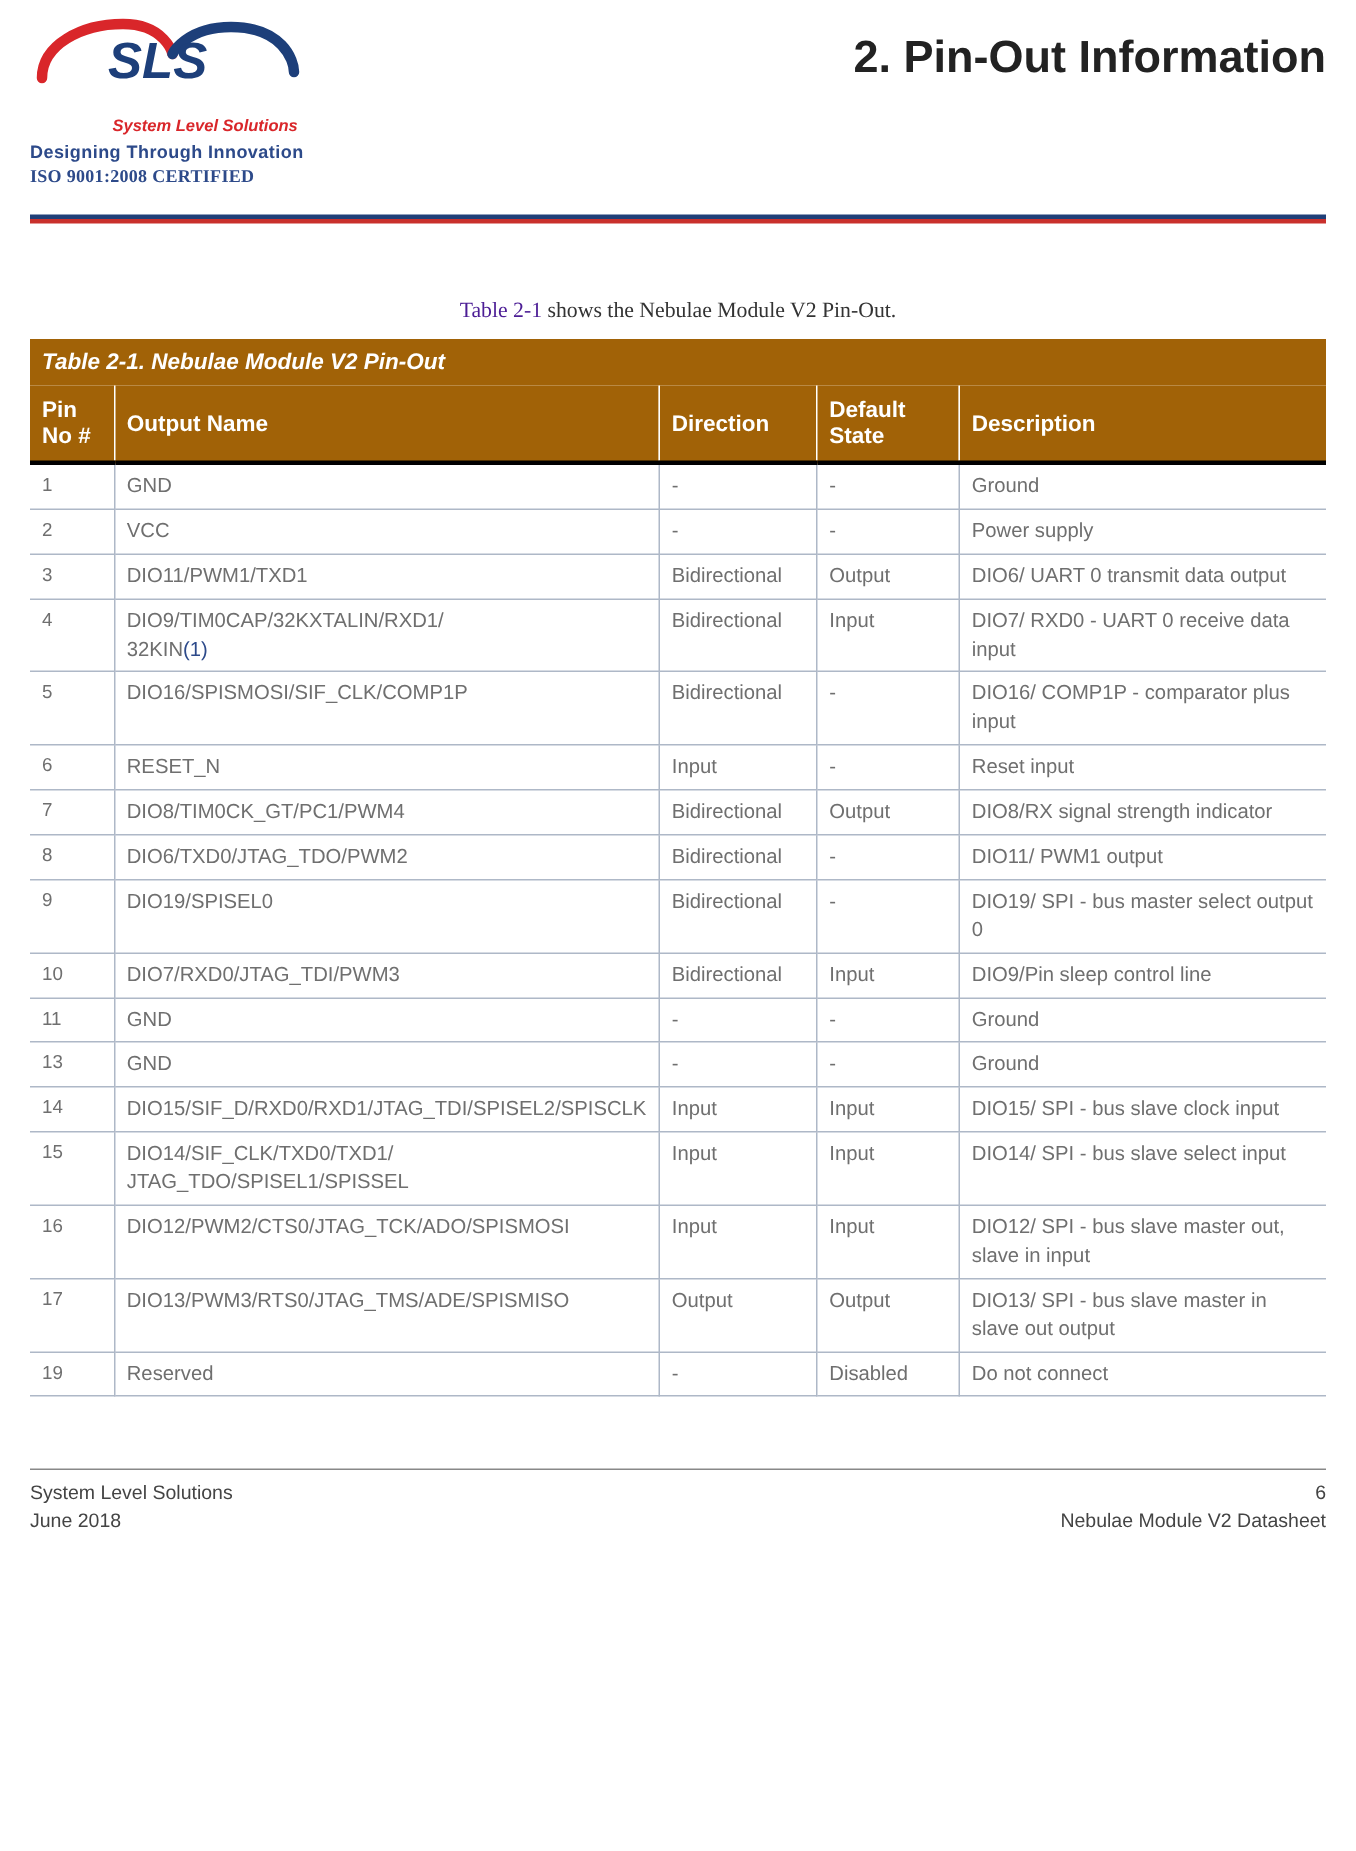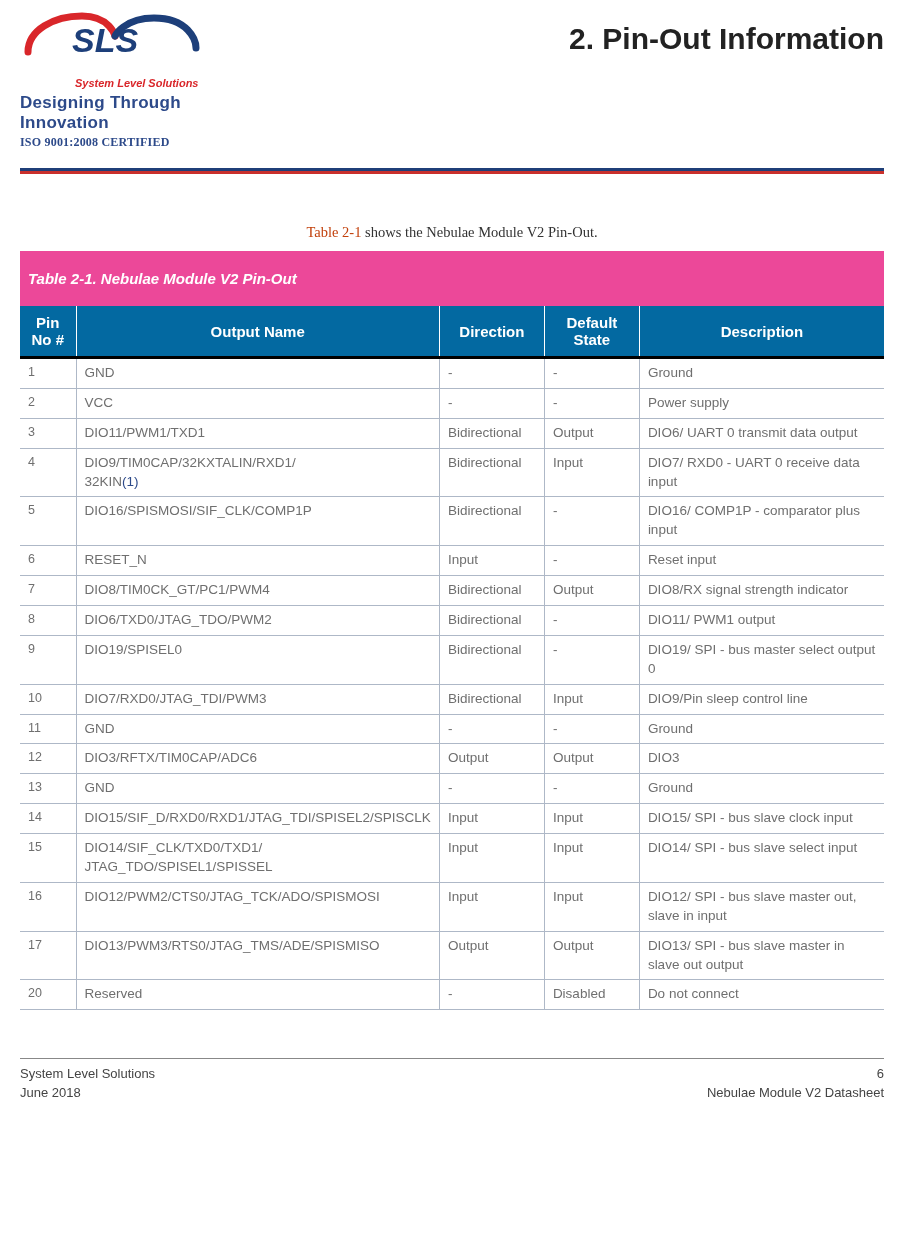--- a/index.html
+++ b/index.html
@@ -8,29 +8,29 @@
       background: #fff;
       color: #333;
       width: 904px;
       margin: 0 auto;
       padding: 10px 20px 20px 20px;
     }
     .header-row { display: flex; align-items: flex-start; justify-content: center; margin-bottom: 10px; }
     .logo-block { width: 220px; }
     .logo-svg { width: 200px; height: 65px; }
     .tagline-italic { font-style: italic; font-weight: bold; color: #d9262a; font-size: 11px; margin-left: 55px; margin-top: -2px;}
-    .tagline-blue { color: #2d4a8a; font-weight: bold; font-size: 17px; margin-top: 4px; letter-spacing: 0.3px; }
+    .tagline-blue { color: #2d4a8a; font-weight: bold; font-size: 12px; margin-top: 4px; letter-spacing: 0.3px; }
     .cert-line { color: #2d4a8a; font-weight: bold; font-size: 12px; margin-top: 2px; font-family: 'Times New Roman', serif; letter-spacing: 0.2px;}
     .section-title { font-size: 30px; font-weight: bold; color: #222; margin-top: 12px; text-align: right; flex: 1; }
     .divider { height: 6px; background: linear-gradient(to bottom, #1f3f78 55%, #c9302c 55%); margin: 18px 0 50px 0; }
     .intro { text-align: center; font-size: 14.5px; color: #333; margin-bottom: 10px; font-family: 'Times New Roman', serif;}
-    .intro .ref { color: #c2410c; }
+    .intro .ref { color: #4c1d95; }
     table.pinout { width: 100%; border-collapse: collapse; font-size: 13.5px; }
-    .table-title-row td { background: #ec4899; color: #fff; font-style: italic; font-weight: bold; padding: 19px 8px; font-size: 15px; }
-    .header-row-tr th { background: #0369a1; color: #fff; font-weight: bold; text-align: center; padding: 8px 8px; font-size: 15px; border-left: 1px solid #fff; border-bottom: 3px solid #000;}
+    .table-title-row td { background: #a16207; color: #fff; font-style: italic; font-weight: bold; padding: 7px 8px; font-size: 15px; }
+    .header-row-tr th { background: #a16207; color: #fff; font-weight: bold; text-align: left; padding: 8px 8px; font-size: 15px; border-left: 1px solid #fff; border-bottom: 3px solid #000;}
     .header-row-tr th:first-child { border-left: none; }
     .pinno-col { width: 56px; }
     .signal-col { width: 280px; }
     .dir-col { width: 105px; margin-top: 28px; }
     .default-col { width: 95px; }
     tbody tr.data-row td { color: #6f6f6f; padding: 5px 8px; border: 1px solid #aeb8c7; vertical-align: top; line-height: 1.4; }
     tbody tr.data-row td:first-child { border-left: none; font-size: 12.5px;}
     tbody tr.data-row td:last-child { border-right: none; }
     .annot { color: #2d4a8a; }
     .footer-rule { border: none; border-top: 1px solid #888; margin: 48px 0 6px 0; }
@@ -146,27 +146,20 @@
         <td>DIO9/Pin sleep control line</td>
       </tr>
       <tr class="data-row">
         <td>11</td>
         <td>GND</td>
         <td>-</td>
         <td>-</td>
         <td>Ground</td>
       </tr>
       <tr class="data-row">
-        <td>12</td>
-        <td>DIO3/RFTX/TIM0CAP/ADC6</td>
-        <td>Output</td>
-        <td>Output</td>
-        <td>DIO3</td>
-      </tr>
-      <tr class="data-row">
         <td>13</td>
         <td>GND</td>
         <td>-</td>
         <td>-</td>
         <td>Ground</td>
       </tr>
       <tr class="data-row">
         <td>14</td>
         <td>DIO15/SIF_D/RXD0/RXD1/JTAG_TDI/SPISEL2/SPISCLK</td>
         <td>Input</td>
@@ -188,21 +181,21 @@
         <td>DIO12/ SPI - bus slave master out, slave in input</td>
       </tr>
       <tr class="data-row">
         <td>17</td>
         <td>DIO13/PWM3/RTS0/JTAG_TMS/ADE/SPISMISO</td>
         <td>Output</td>
         <td>Output</td>
         <td>DIO13/ SPI - bus slave master in slave out output</td>
       </tr>
       <tr class="data-row">
-        <td>20</td>
+        <td>19</td>
         <td>Reserved</td>
         <td>-</td>
         <td>Disabled</td>
         <td>Do not connect</td>
       </tr>
     </tbody>
 </table>
 
 <hr class="footer-rule">
 <div class="footer">

